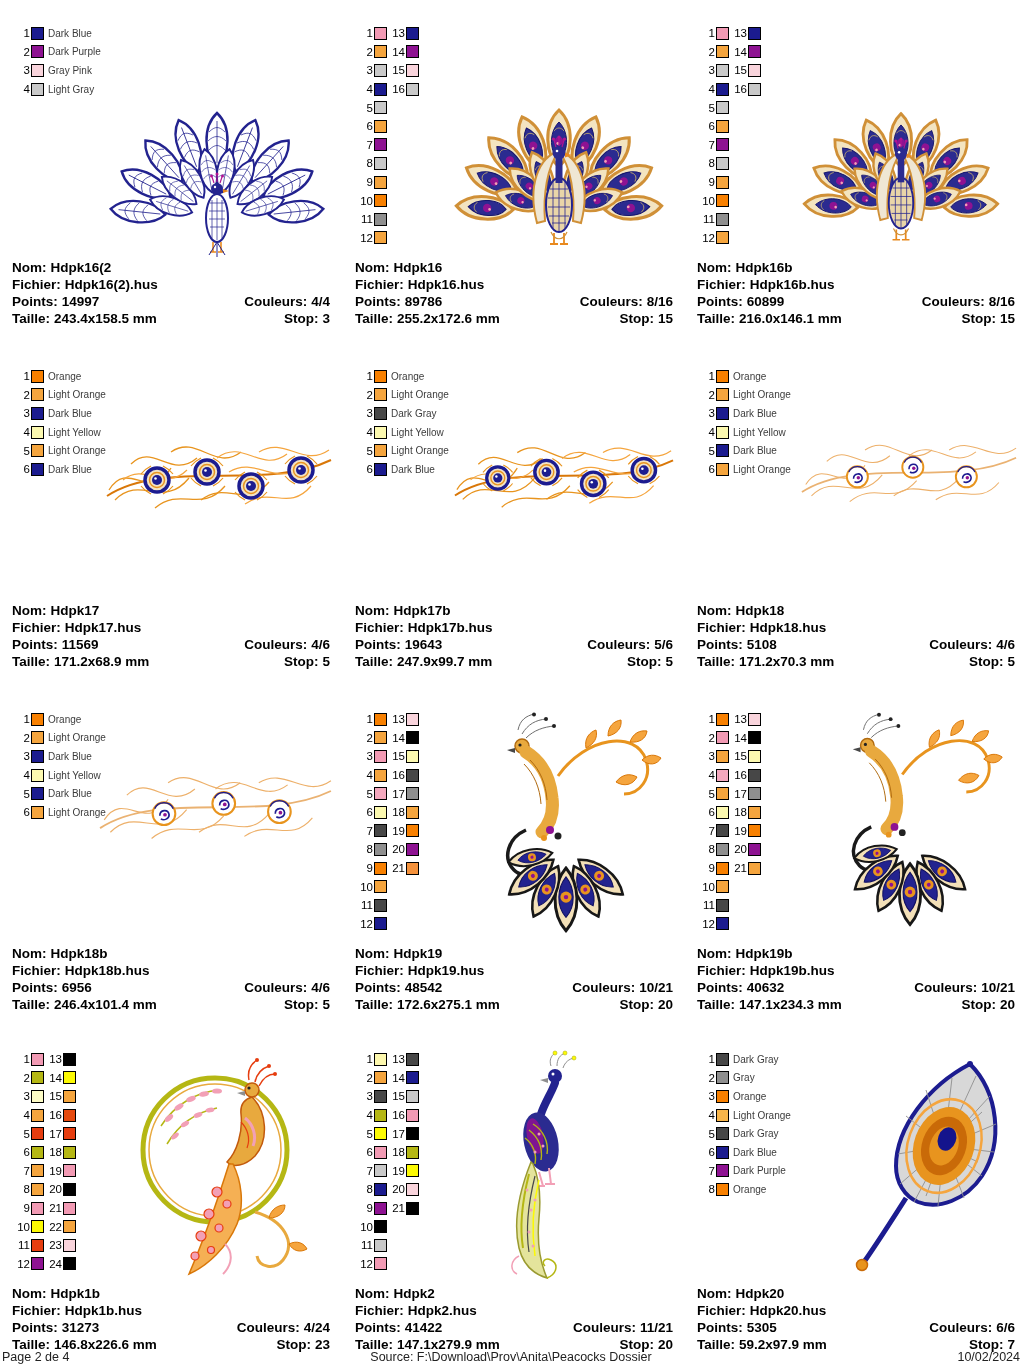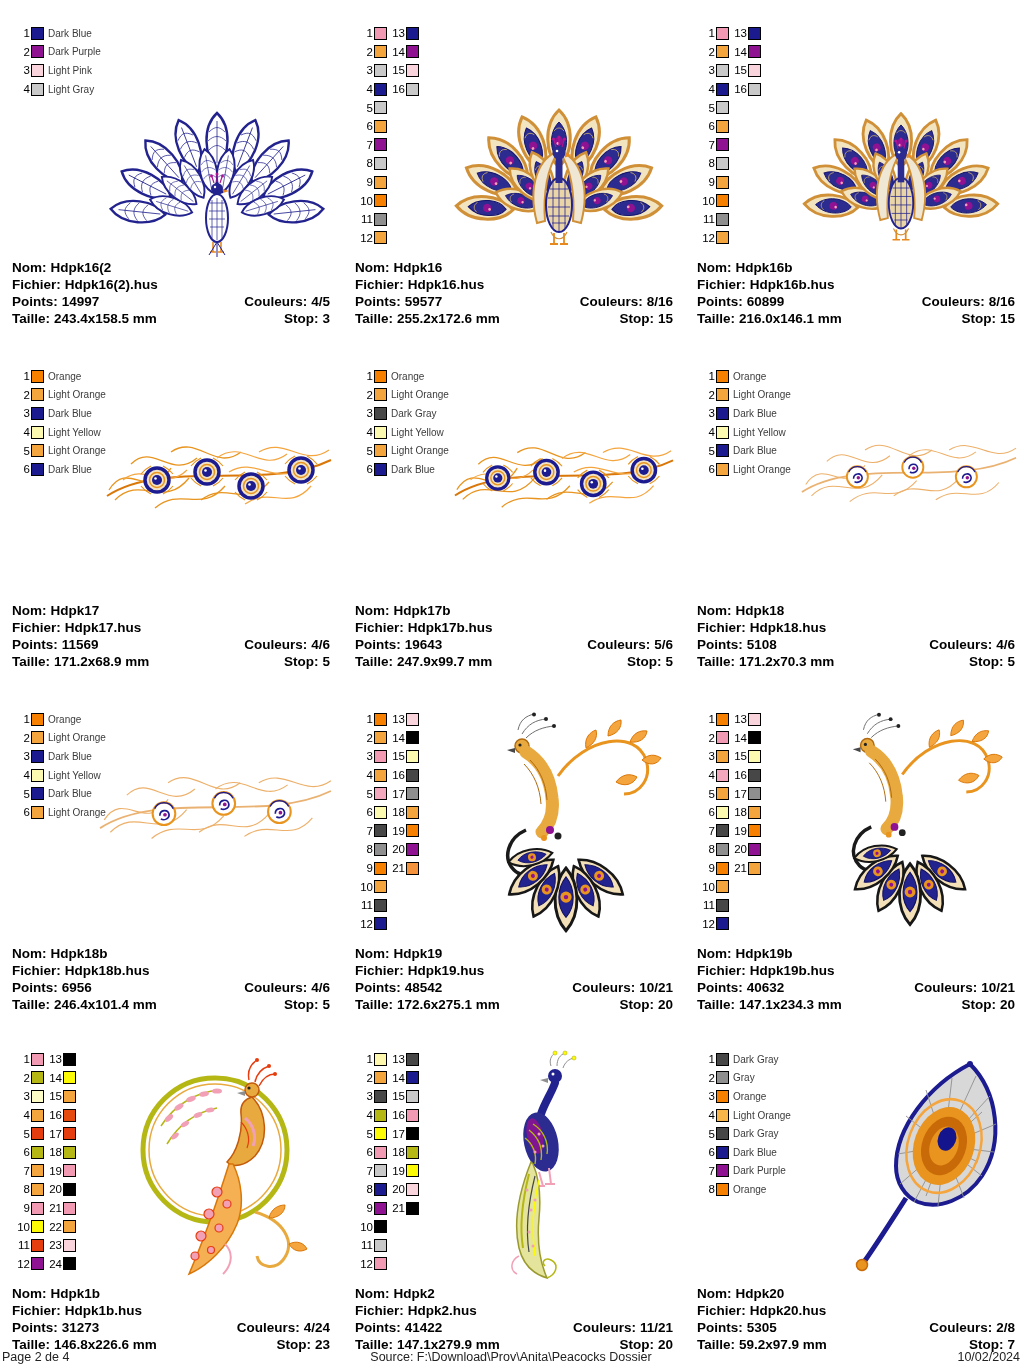--- a/index.html
+++ b/index.html
@@ -75,21 +75,21 @@
         <span class="sw-label">Dark Blue</span>
       </div>
       <div class="sw-row">
         <span class="sw-num">2</span>
         <span class="sw-box" style="background: rgb(142, 18, 146);"></span>
         <span class="sw-label">Dark Purple</span>
       </div>
       <div class="sw-row">
         <span class="sw-num">3</span>
         <span class="sw-box" style="background: rgb(249, 212, 220);"></span>
-        <span class="sw-label">Light Pink</span>
+        <span class="sw-label">Gray Pink</span>
       </div>
       <div class="sw-row">
         <span class="sw-num">4</span>
         <span class="sw-box" style="background: rgb(201, 201, 201);"></span>
         <span class="sw-label">Light Gray</span>
       </div>
     </div>
   <div class="art" style="left:78px;top:32px">
     <svg width="258" height="214" viewBox="0 0 258 214">
       <use href="#fA" transform="translate(129,168) rotate(-84) translate(0,-52)"></use>
@@ -120,21 +120,21 @@
         <circle cx="134.5" cy="124" r="1.5" fill="#b01492"></circle>
       <path d="M125 190 v10 M133 190 v10 M122 200 h6 M130 200 h6" stroke="#e8891e" stroke-width="1.6" fill="none"></path>
       <path d="M129 190 l-8 13 M129 190 v15 M129 190 l8 13" stroke="#23238f" stroke-width="1" fill="none"></path>
     </svg>
   </div>
   <div class="meta">
     <div><span class="lab">Nom:</span><span>Hdpk16(2</span></div>
     <div><span class="lab">Fichier:</span><span>Hdpk16(2).hus</span></div>
     <div class="m-row">
         <span><span class="lab">Points:</span><span>14997</span></span>
-        <span><span class="lab">Couleurs:</span><span>4/5</span></span>
+        <span><span class="lab">Couleurs:</span><span>4/4</span></span>
       </div>
     <div class="m-row">
         <span><span class="lab">Taille:</span><span>243.4x158.5 mm</span></span>
         <span><span class="lab">Stop:</span><span>3</span></span>
       </div>
   </div>
 </div>
 
 <div class="card" style="left:353px;top:20px">
   <div class="sw-list">
@@ -233,21 +233,21 @@
         <circle cx="121" cy="84" r="1.6" fill="#b01492"></circle>
         <circle cx="126.5" cy="86" r="1.6" fill="#b01492"></circle>
       <path d="M116 180 v11 M126 180 v11 M112 191 h8 M122 191 h8" stroke="#e8891e" stroke-width="1.8" fill="none"></path>
       <path d="M113 179 C117 188 125 188 129 179" stroke="#d09037" stroke-width="1.2" fill="none"></path>
     </svg>
   </div>
   <div class="meta">
     <div><span class="lab">Nom:</span><span>Hdpk16</span></div>
     <div><span class="lab">Fichier:</span><span>Hdpk16.hus</span></div>
     <div class="m-row">
-        <span><span class="lab">Points:</span><span>59577</span></span>
+        <span><span class="lab">Points:</span><span>89786</span></span>
         <span><span class="lab">Couleurs:</span><span>8/16</span></span>
       </div>
     <div class="m-row">
         <span><span class="lab">Taille:</span><span>255.2x172.6 mm</span></span>
         <span><span class="lab">Stop:</span><span>15</span></span>
       </div>
   </div>
 </div>
 
 <div class="card" style="left:695px;top:20px">
@@ -1286,21 +1286,21 @@
       <path d="M76 140 C62 162 48 184 34 204" stroke="#1c1c90" stroke-width="5" fill="none"></path>
       <circle cx="32" cy="207" r="5.5" fill="#e8941e" stroke="#c96a08" stroke-width="1.5"></circle>
       <circle cx="140" cy="6" r="3" fill="#1c1c90"></circle>
     </svg>
   </div>
   <div class="meta">
     <div><span class="lab">Nom:</span><span>Hdpk20</span></div>
     <div><span class="lab">Fichier:</span><span>Hdpk20.hus</span></div>
     <div class="m-row">
         <span><span class="lab">Points:</span><span>5305</span></span>
-        <span><span class="lab">Couleurs:</span><span>2/8</span></span>
+        <span><span class="lab">Couleurs:</span><span>6/6</span></span>
       </div>
     <div class="m-row">
         <span><span class="lab">Taille:</span><span>59.2x97.9 mm</span></span>
         <span><span class="lab">Stop:</span><span>7</span></span>
       </div>
   </div>
 </div>
 
 <div class="footer">
   <span class="f-left">Page 2 de 4</span>

